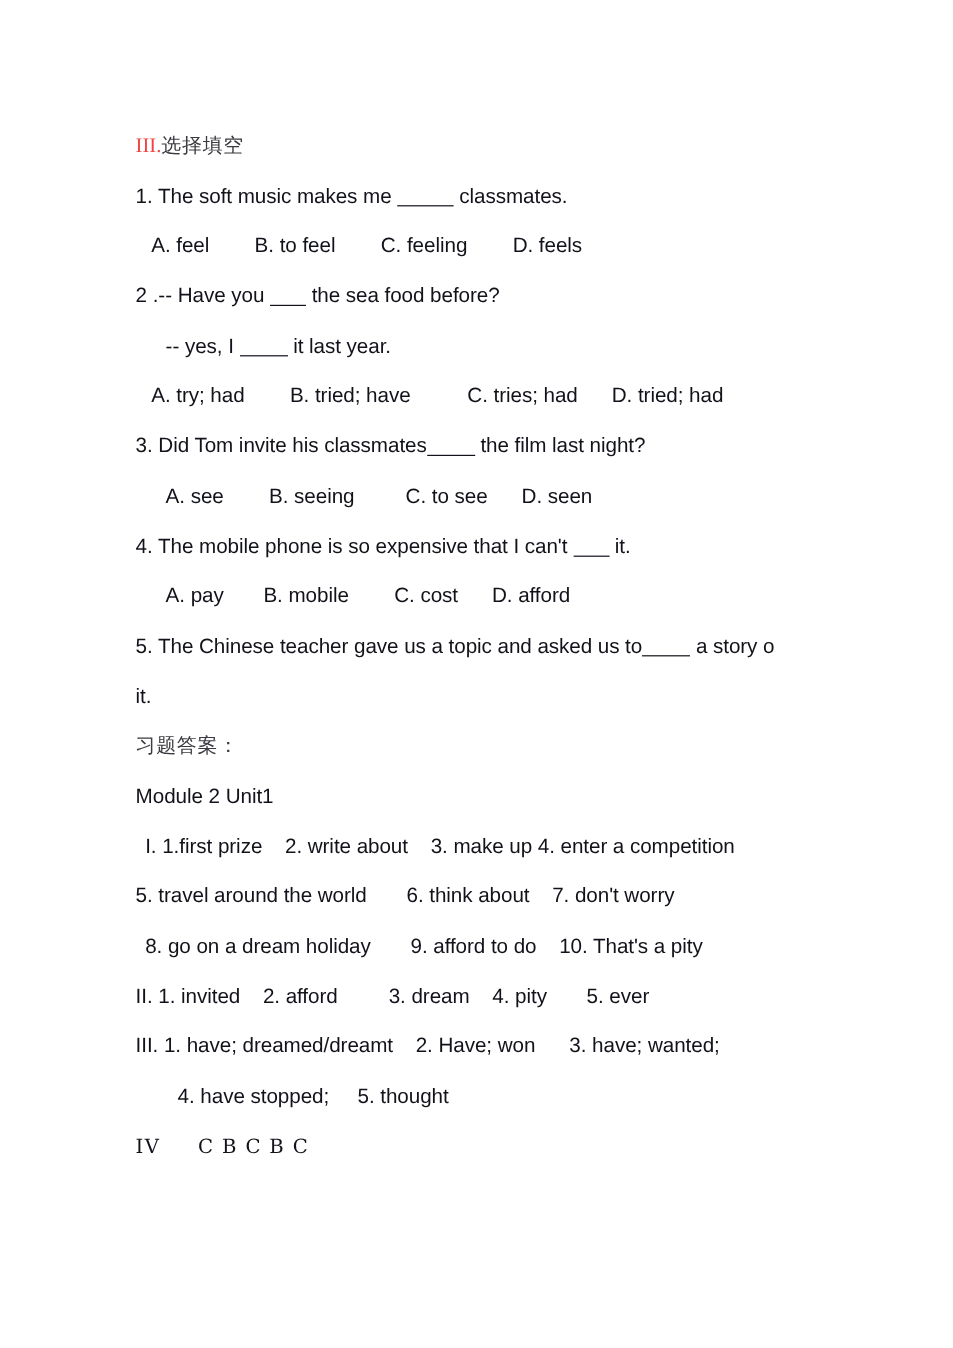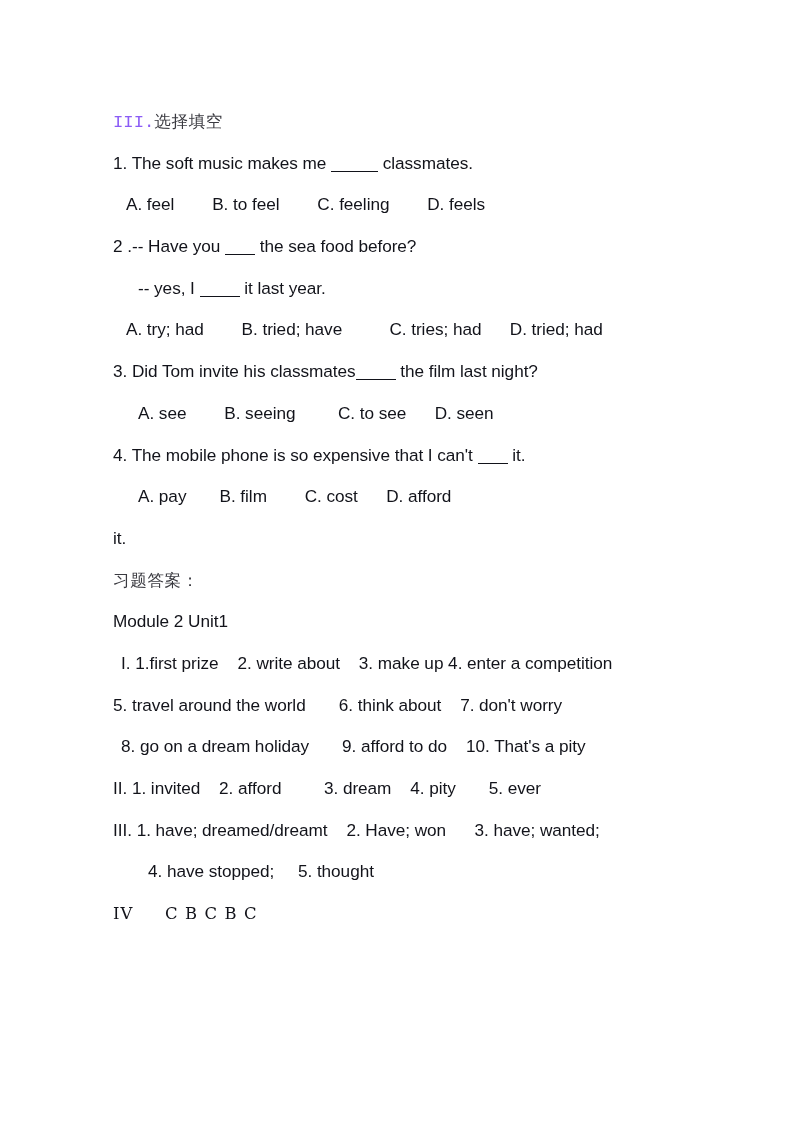--- a/index.html
+++ b/index.html
@@ -51,22 +51,22 @@
   .ind-6  { padding-left: 35px; }
 
   
   .cjk {
     font-family: Liberation Mono, monospace;
     font-size: 16.6px;
     color: #3a3a40;
     letter-spacing: 0.6px;
   }
   .cjk-lead {
-    font-family: Liberation Mono, monospace;
-    color: #8b5cf6;
+    font-family: Liberation Serif, serif;
+    color: #ef4444;
     letter-spacing: 0;
   }
 
   
   .blank {
     display: inline-block;
     border-bottom: 1.6px solid #12131a;
     vertical-align: -3px;
     height: 13px;
   }
@@ -93,22 +93,23 @@
     <div class="line ind-2">A. feel        B. to feel        C. feeling        D. feels</div>
 
     <div class="line ind-0"><span>2 .-- Have you </span><span class="blank blank-3"></span><span> the sea food before?</span></div>
     <div class="line ind-3"><span>-- yes, I </span><span class="blank blank-4"></span><span> it last year.</span></div>
     <div class="line ind-2">A. try; had        B. tried; have          C. tries; had      D. tried; had</div>
 
     <div class="line ind-0"><span>3. Did Tom invite his classmates</span><span class="blank blank-4"></span><span> the film last night?</span></div>
     <div class="line ind-3">A. see        B. seeing         C. to see      D. seen</div>
 
     <div class="line ind-0"><span>4. The mobile phone is so expensive that I can't </span><span class="blank blank-3"></span><span> it.</span></div>
-    <div class="line ind-3">A. pay       B. film        C. cost      D. afford</div>
+    <div class="line ind-3">A. pay       B. mobile        C. cost      D. afford</div>
 
+    <div class="line ind-0"><span>5. The Chinese teacher gave us a topic and asked us to</span><span class="blank blank-4"></span><span> a story o</span></div>
     <div class="line ind-0">it.</div>
 
     <div class="line ind-0"><span class="cjk">习题答案：</span></div>
     <div class="line ind-0">Module 2 Unit1</div>
 
     <div class="line ind-5">I. 1.first prize    2. write about    3. make up 4. enter a competition</div>
     <div class="line ind-0">5. travel around the world       6. think about    7. don't worry</div>
     <div class="line ind-5">8. go on a dream holiday       9. afford to do    10. That's a pity</div>
     <div class="line ind-0">II. 1. invited    2. afford         3. dream    4. pity       5. ever</div>
     <div class="line ind-0">III. 1. have; dreamed/dreamt    2. Have; won      3. have; wanted;</div>

